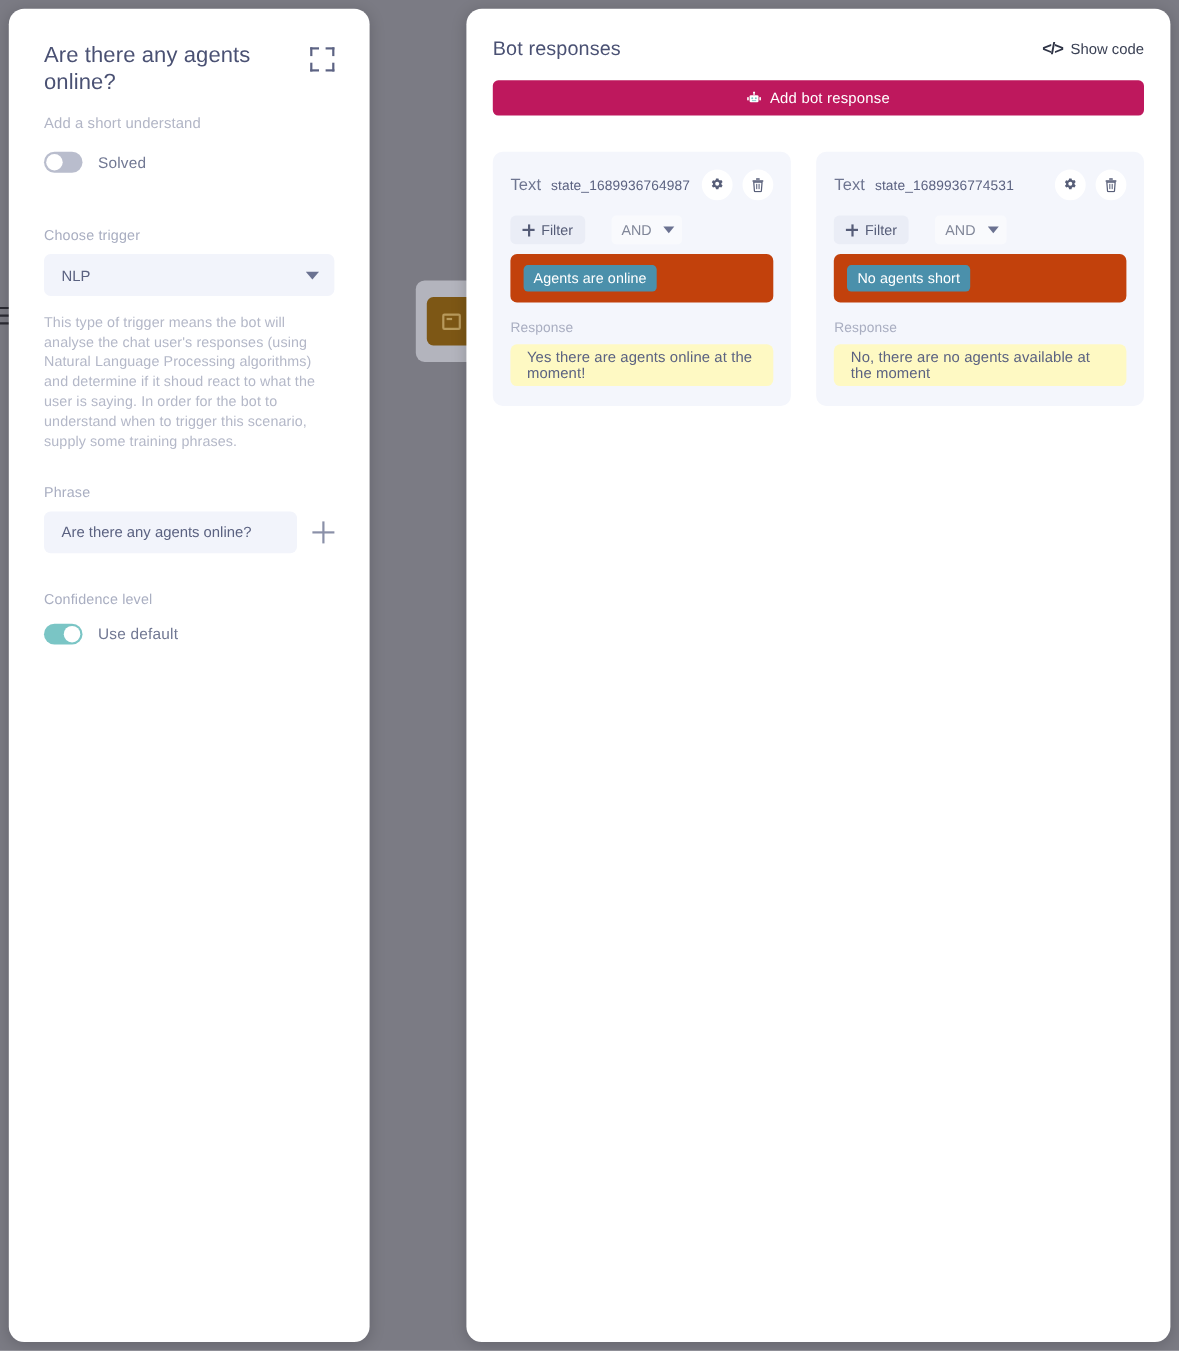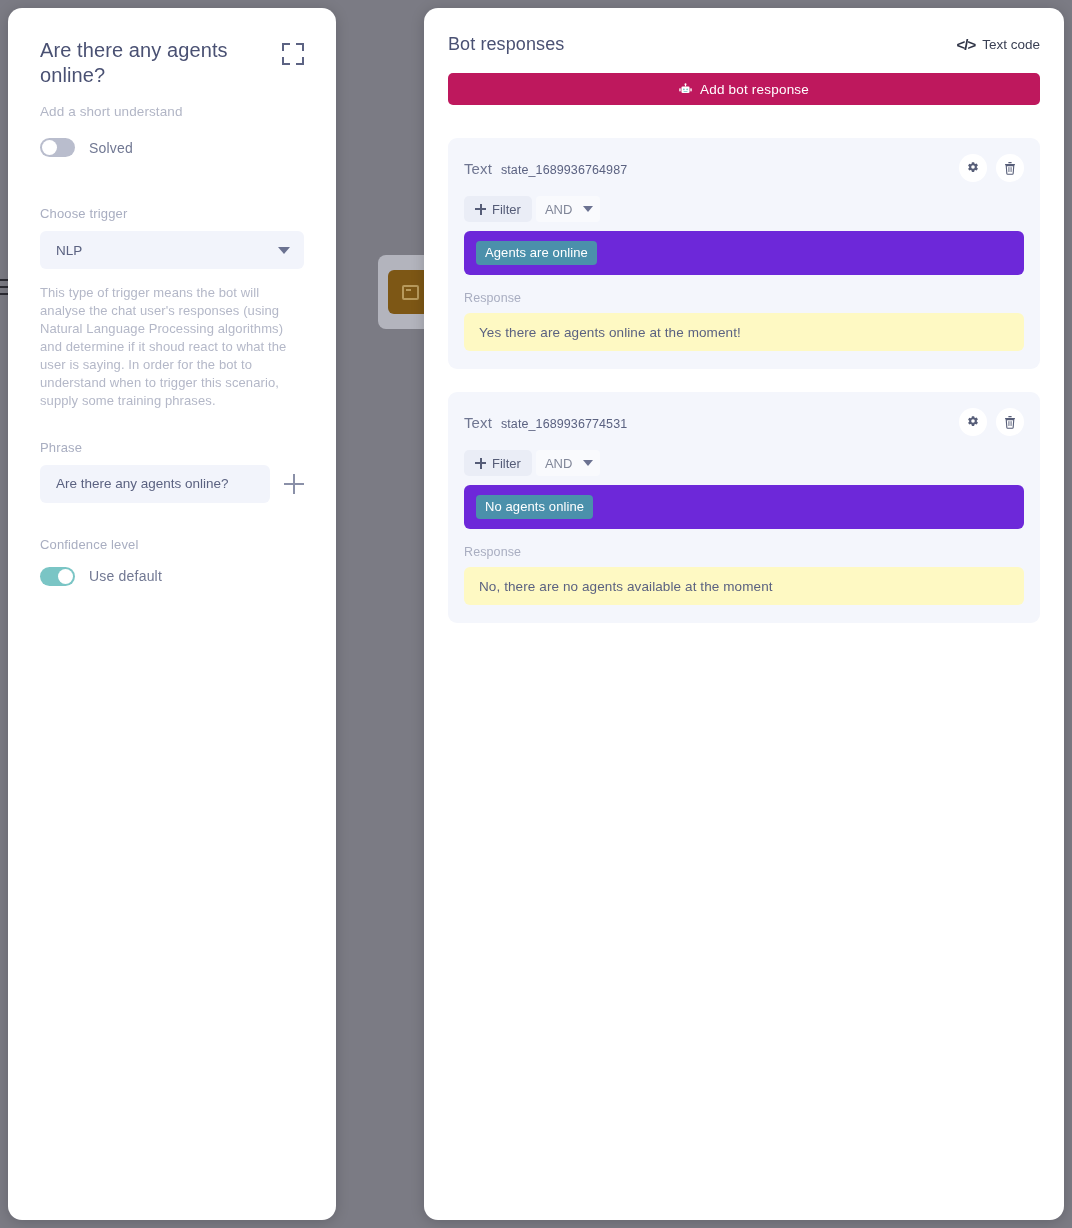--- a/index.html
+++ b/index.html
@@ -227,21 +227,21 @@
     background: #be185d;
     border-radius: 5px;
     display: flex; align-items: center; justify-content: center;
     gap: 8px;
     cursor: pointer;
   }
   .add-btn-label { font-size: 13.5px; color: #ffffff; letter-spacing: .2px; }
   .robot-icon { width: 13px; height: 12px; display: block; }
 
   
-  .cards { margin-top: 33px; display: flex; flex-direction: column; gap: 23px; }
+  .cards { margin-top: 33px; display: flex; flex-direction: row; gap: 23px; }
 
   .card {
     background: #f4f6fc;
     border-radius: 9px;
     padding: 16px 16px 18px 16px;
   }
   .card-head {
     display: flex; align-items: center; justify-content: space-between;
   }
   .card-head-left { display: flex; align-items: baseline; gap: 9px; }
@@ -252,21 +252,21 @@
   .icon-btn {
     width: 28px; height: 28px; border-radius: 50%;
     background: #ffffff;
     display: flex; align-items: center; justify-content: center;
     cursor: pointer;
   }
   .icon-btn svg { display: block; }
 
   .filter-row {
     margin-top: 14px;
-    display: flex; align-items: center; gap: 4px;
+    display: flex; align-items: center; gap: 24px;
   }
   .filter-btn {
     background: #eaedf6;
     border-radius: 5px;
     height: 26px;
     padding: 0 11px;
     display: flex; align-items: center; gap: 6px;
     cursor: pointer;
   }
   .filter-plus {
@@ -290,21 +290,21 @@
   .and-label { font-size: 13px; color: #818799; }
   .caret-sm {
     width: 0; height: 0;
     border-left: 5px solid transparent;
     border-right: 5px solid transparent;
     border-top: 6px solid #6b7291;
   }
 
   .chips-box {
     margin-top: 9px;
-    background: #6d28d9;
+    background: #c2410c;
     border-radius: 6px;
     padding: 10px 12px;
     min-height: 44px;
     display: flex; align-items: center; flex-wrap: wrap; gap: 8px; text-align: center;
   }
   .chip {
     background: #4b90ab;
     color: #ffffff;
     font-size: 13px;
     border-radius: 4px;
@@ -395,21 +395,21 @@
   </div>
 
 </div>
 
 <div class="panel" id="right-panel">
 
   <div class="rp-head">
     <div class="rp-title">Bot responses</div>
     <div class="show-code">
       <span class="code-icon">&lt;/&gt;</span>
-      <span class="show-code-label">Text code</span>
+      <span class="show-code-label">Show code</span>
     </div>
   </div>
 
   <div class="add-btn">
     <svg class="robot-icon" viewBox="0 0 16 14">
       <rect x="3" y="4" width="10" height="8" rx="1.5" fill="#ffffff"></rect>
       <rect x="7.3" y="0.8" width="1.4" height="3" fill="#ffffff"></rect>
       <circle cx="8" cy="1" r="1.2" fill="#ffffff"></circle>
       <rect x="0.3" y="6" width="1.8" height="4" rx="0.8" fill="#ffffff"></rect>
       <rect x="13.9" y="6" width="1.8" height="4" rx="0.8" fill="#ffffff"></rect>
@@ -496,21 +496,21 @@
           <span class="filter-plus"></span>
           <span class="filter-label">Filter</span>
         </div>
         <div class="and-select">
           <span class="and-label">AND</span>
           <span class="caret-sm"></span>
         </div>
       </div>
 
       <div class="chips-box">
-        <span class="chip">No agents online</span>
+        <span class="chip">No agents short</span>
       </div>
 
       <div class="response-label">Response</div>
       <div class="response-input">No, there are no agents available at the moment</div>
     </div>
 
   </div>
 </div>
 
 </body></html>

